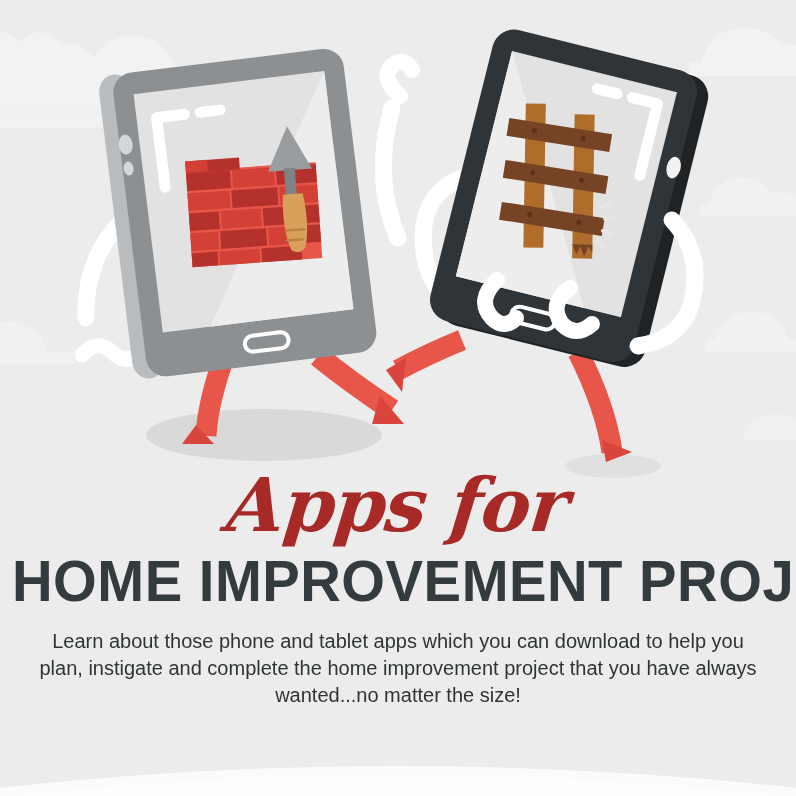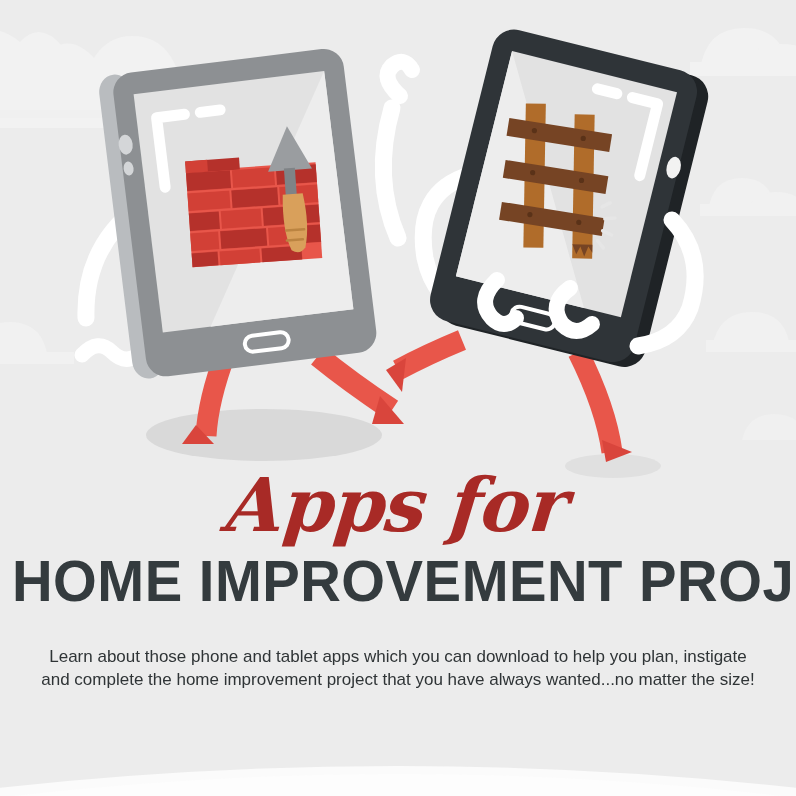--- a/index.html
+++ b/index.html
@@ -50,25 +50,25 @@
     font-size: 58px;
     line-height: 1.0;
     color: #343b3e;
     letter-spacing: 0.5px;
     transform: scaleX(0.97);
     margin: 12px 0 0 0;
     white-space: nowrap;
   }
   .body-copy {
     font-family: "Liberation Sans Narrow", "Liberation Sans", sans-serif;
-    font-size: 17px;
+    font-size: 20px;
     line-height: 1.35;
     color: #2f3436;
     width: 720px;
-    margin: 36px auto 0 auto;
+    margin: 18px auto 0 auto;
   }
 </style>
 </head>
 <body>
 
 <div id="poster">
 
   <svg class="layer" viewBox="0 0 796 796" xmlns="http://www.w3.org/2000/svg">
     <rect x="0" y="0" width="796" height="796" fill="#ececec"></rect>
 

